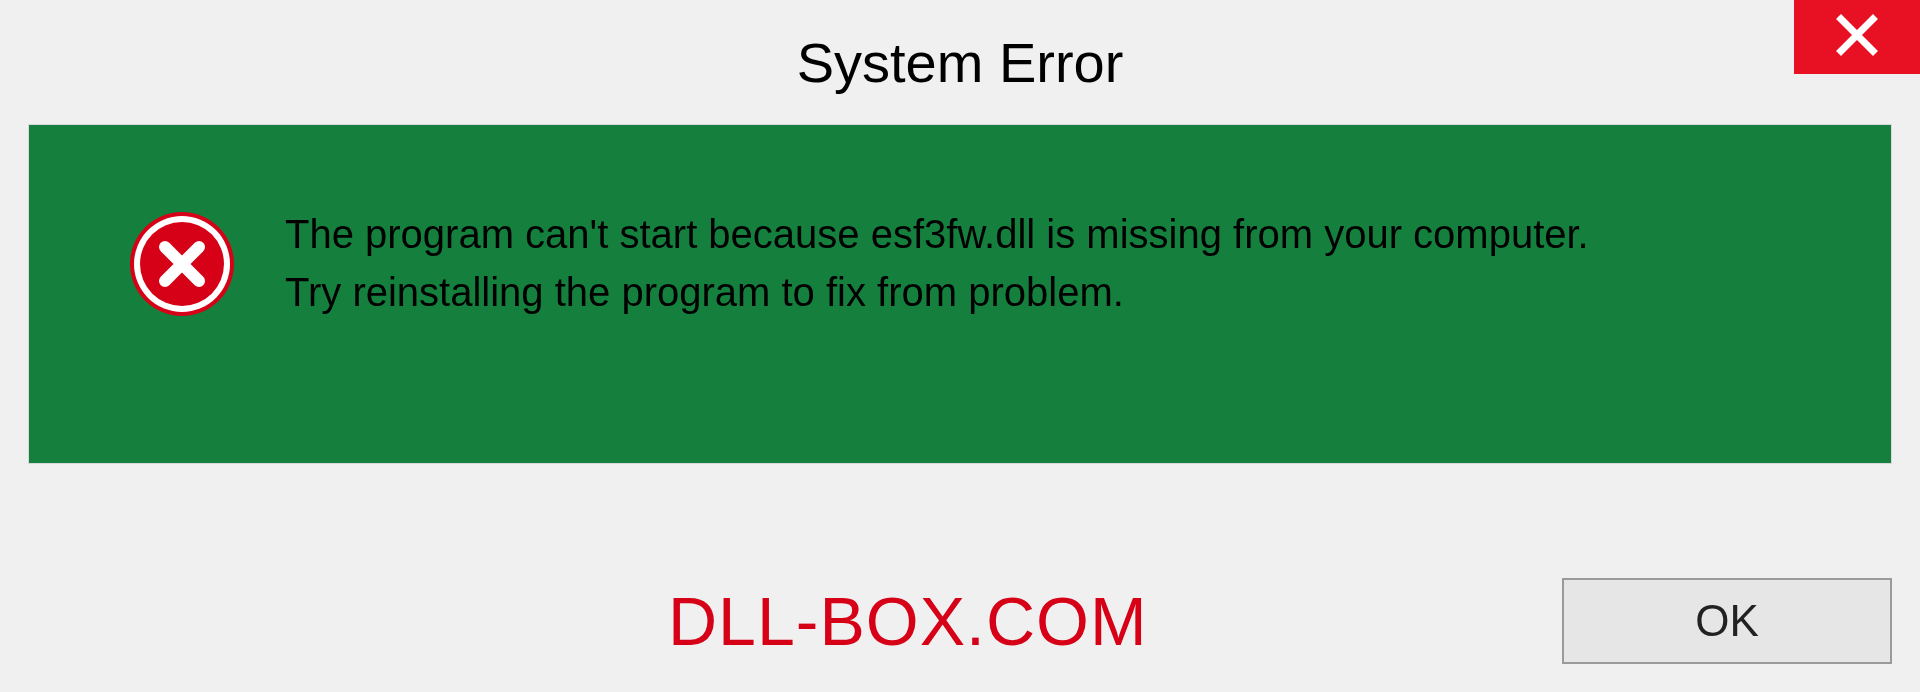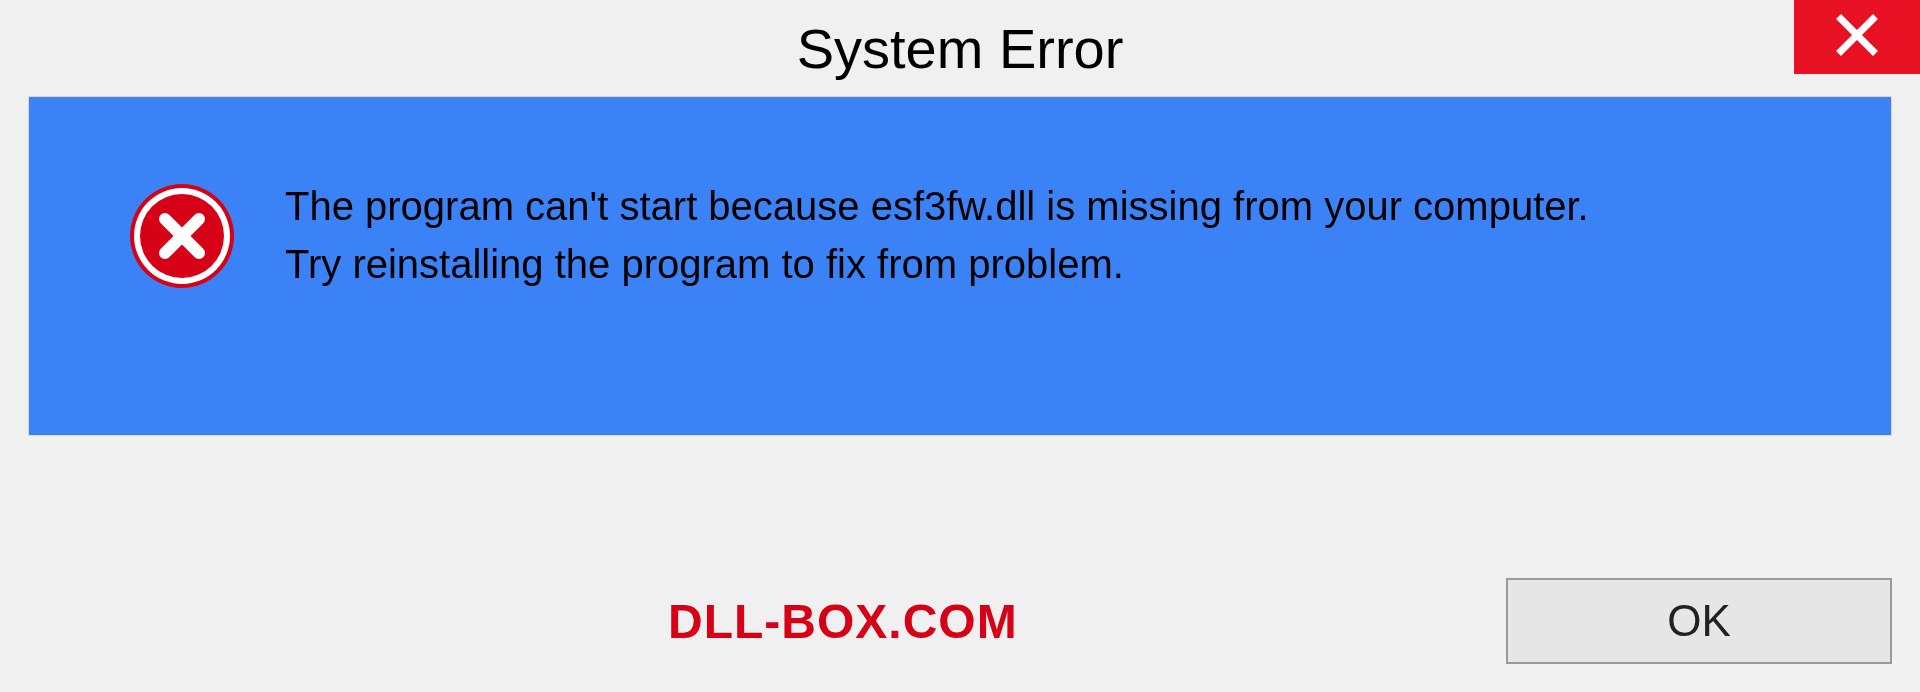--- a/index.html
+++ b/index.html
@@ -10,21 +10,21 @@
     body {
       width: 1920px;
       height: 692px;
       background: #f0f0f0;
       font-family: "Segoe UI", Arial, sans-serif;
       position: relative;
       overflow: hidden;
     }
     .titlebar {
       position: relative;
-      height: 96px;
+      height: 124px;
       display: flex;
       align-items: center;
       justify-content: center;
     }
     .title {
       font-size: 56px;
       font-weight: 400;
       color: #000;
     }
     .close-btn {
@@ -38,21 +38,21 @@
       align-items: center;
       justify-content: center;
       cursor: pointer;
     }
     .close-btn svg {
       width: 44px;
       height: 44px;
     }
     .content-box {
       margin: 0 28px;
-      background: #3b82f6;
+      background: #15803d;
       border: 1px solid #d8d8d8;
       height: 340px;
       display: flex;
       align-items: flex-start;
       padding: 80px 60px 40px 100px;
     }
     .error-icon {
       flex-shrink: 0;
       width: 106px;
       height: 106px;
@@ -72,28 +72,28 @@
     .footer {
       position: absolute;
       left: 28px;
       right: 28px;
       bottom: 28px;
       display: flex;
       align-items: center;
       justify-content: space-between;
     }
     .brand {
-      font-size: 48px;
-      font-weight: 700;
+      font-size: 68px;
+      font-weight: 400;
       color: #d60017;
       letter-spacing: 1px;
       padding-left: 640px;
     }
     .ok-btn {
-      width: 386px;
+      width: 330px;
       height: 86px;
       background: #e6e6e6;
       border: 2px solid #9a9a9a;
       font-size: 44px;
       color: #222;
       display: flex;
       align-items: center;
       justify-content: center;
       cursor: pointer;
       font-family: inherit;

